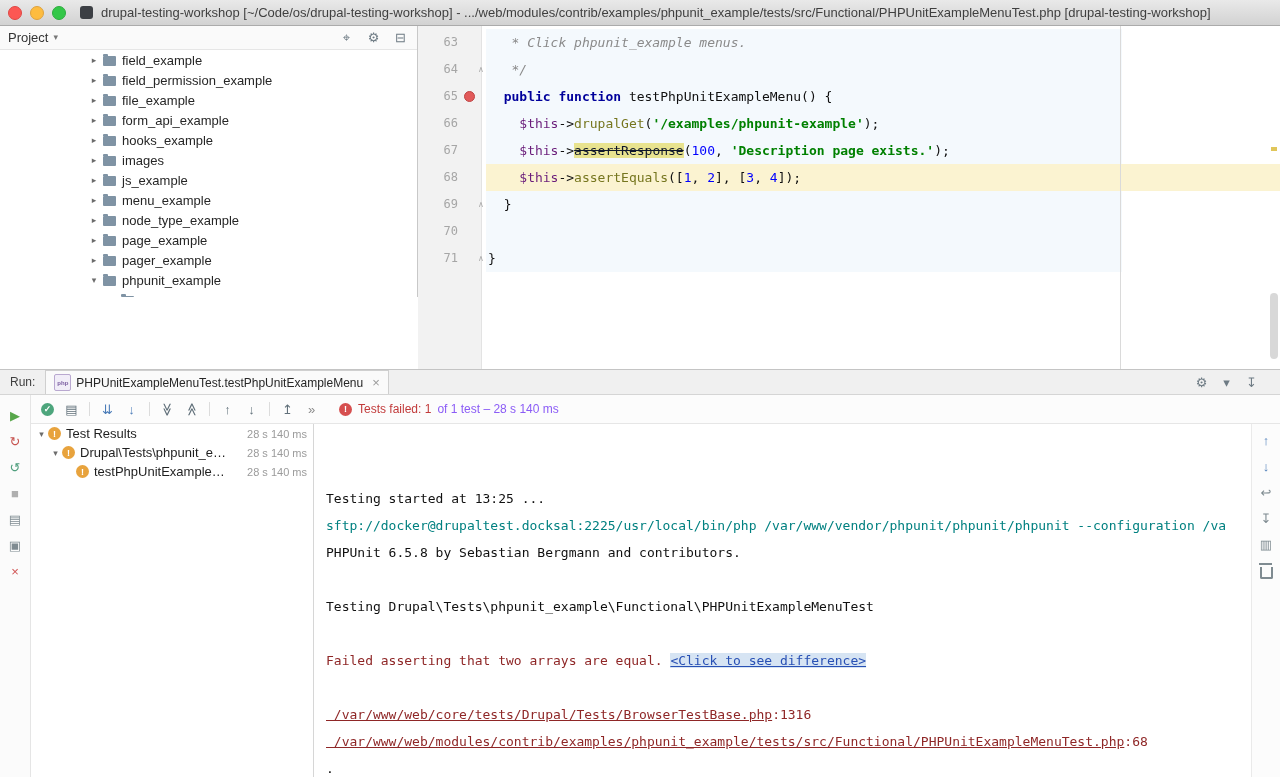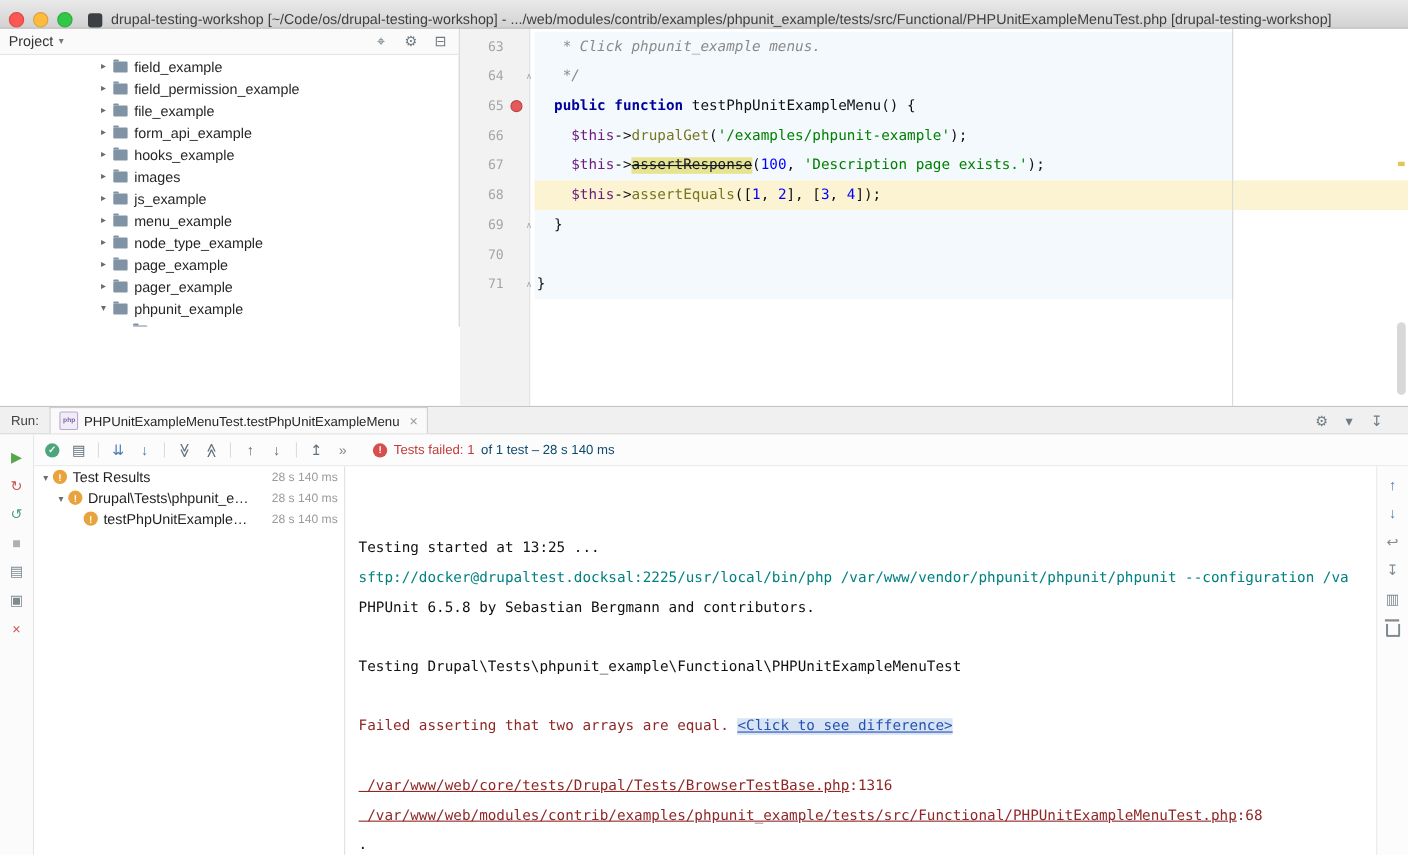--- a/index.html
+++ b/index.html
@@ -2,21 +2,21 @@
 <html><head>
 <meta charset="utf-8">
 <style>
   html,body{margin:0;padding:0}
   body{width:1280px;height:777px;position:relative;overflow:hidden;background:#fff;
        font-family:"Liberation Sans",sans-serif;-webkit-font-smoothing:antialiased}
 
   
   #titlebar{position:absolute;top:0;left:0;right:0;height:25px;
     background:linear-gradient(#e9e9e9,#d2d2d2);border-bottom:1px solid #ababab;
-    display:flex;align-items:flex-end;z-index:10}
+    display:flex;align-items:center;z-index:10}
   .tl{width:12px;height:12px;border-radius:50%;margin-left:8px;flex:none}
   .tl-close{background:#FC5753;border:1px solid #DF4744}
   .tl-min{background:#FDBC40;border:1px solid #DEA23E}
   .tl-zoom{background:#33C748;border:1px solid #2DAC3F}
   #doc-ic{width:13px;height:13px;border-radius:3px;background:#3c3f44;margin-left:14px;flex:none}
   #win-title{margin-left:8px;font-size:13px;color:#3f3f3f;white-space:nowrap;overflow:hidden}
 
   
   #project{position:absolute;top:25px;left:0;width:417px;height:272px;background:#fff;
     border-right:1px solid #c8c8c8;overflow:hidden}
@@ -43,21 +43,21 @@
   .gfold{width:10px;display:flex;align-items:center;justify-content:center;font-size:8px;color:#a8a8a8;flex:none}
   .reddot{width:9px;height:9px;border-radius:50%;background:#E25A5A;border:1px solid #BF4444}
   .code{flex:1;font:13px/27px "DejaVu Sans Mono",monospace;white-space:pre;padding-left:2px}
   .eline.scope .code{background:linear-gradient(to right,#F4F9FD 0,#F4F9FD 636px,#ffffff 636px)}
   .eline.hl .code{background:#FBF3D1 !important}
   .tok-comment{color:#8a8a8a;font-style:italic}
   .tok-kw{color:#00009b;font-weight:bold}
   .tok-plain{color:#101010}
   .tok-var{color:#6a1d7a}
   .tok-method{color:#76761f}
-  .tok-str{color:#008000;font-weight:normal}
+  .tok-str{color:#008000;font-weight:bold}
   .tok-num{color:#0000ff}
   .tok-deprecated{color:#0f172a;text-decoration:line-through;background:#E8E38F}
 
   
   #runpanel{position:absolute;top:369px;left:0;right:0;bottom:0;border-top:1px solid #c4c4c4;background:#fff}
   #runtabs{height:24px;background:#f0f0f0;border-bottom:1px solid #d5d5d5;display:flex;align-items:center;padding:0 10px;font-size:12px;color:#3f3f3f}
   .runtab{display:flex;align-items:center;gap:5px;height:23px;margin-left:10px;padding:0 8px;
     background:#fafafa;border:1px solid #cfcfcf;border-bottom:none;font-size:12px;color:#262626}
   .phpfile{width:15px;height:15px;background:#F1EDF8;border:1px solid #B9A8D0;border-radius:2px;
     font-size:6px;font-weight:bold;color:#7A5CA0;display:flex;align-items:center;justify-content:center;flex:none}
@@ -65,21 +65,21 @@
   #runtab-icons{margin-left:auto;display:flex;align-items:center;gap:8px;padding-right:10px}
 
   #runbody{position:absolute;top:25px;left:0;right:0;bottom:0}
   #left-strip{position:absolute;left:0;top:0;bottom:0;width:30px;background:#fbfbfb;border-right:1px solid #e5e5e5;
     display:flex;flex-direction:column;align-items:center;padding-top:12px;gap:9px}
   #run-toolbar{position:absolute;left:31px;right:0;top:0;height:28px;background:#fcfcfc;border-bottom:1px solid #e6e6e6;
     display:flex;align-items:center;padding-left:8px;gap:7px}
   #run-toolbar-icons{display:flex;align-items:center;gap:7px}
   #run-status{display:flex;align-items:center;gap:6px;margin-left:12px;font-size:12px}
   .st-fail{color:#C23B3B}
-  .st-detail{color:#0c4a6e}
+  .st-detail{color:#8b5cf6}
 
   .ticon{width:17px;height:17px;display:flex;align-items:center;justify-content:center;font-size:13px;cursor:default}
   .glyph{display:inline-block;line-height:1}
   .bgc{width:13px;height:13px;border-radius:50%;color:#fff;font-size:9px;font-weight:bold;line-height:13px;text-align:center}
   .failbg{background:#D64F4F}
   .tsep{width:1px;height:14px;background:#dcdcdc;margin:0 2px}
   .shape-trash{width:9px;height:10px;border:2px solid #7f8b91;border-top:none;border-radius:0 0 2px 2px;position:relative;margin-top:4px;display:inline-block}
   .shape-trash::before{content:"";position:absolute;top:-4px;left:-3px;width:13px;height:2px;background:#7f8b91}
 
   #test-tree{position:absolute;left:31px;top:29px;bottom:0;width:282px;border-right:1px solid #d6d6d6;overflow:hidden;background:#fff}

